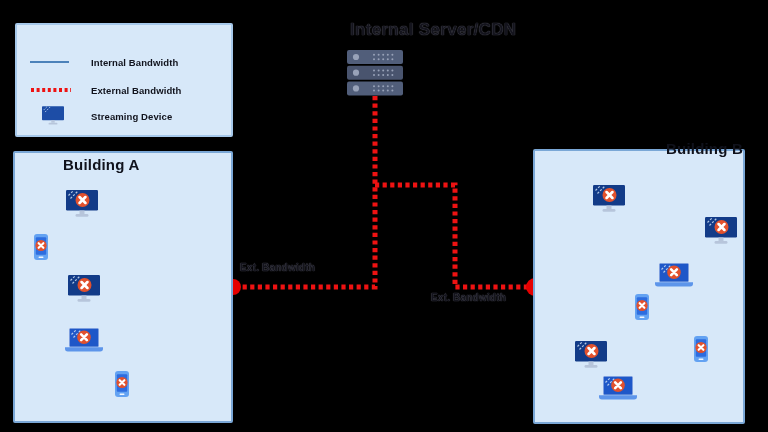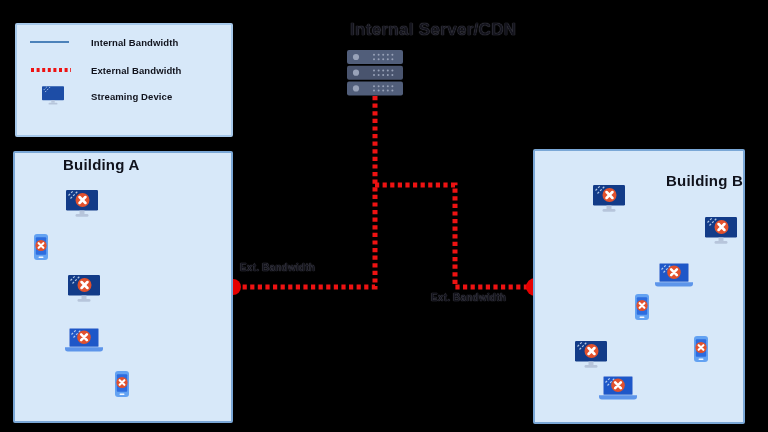--- a/index.html
+++ b/index.html
@@ -19,21 +19,21 @@
   }
   .panel-title{
     position:absolute;color:#10121c;font-weight:bold;font-size:15px;letter-spacing:.2px;
     white-space:nowrap;
     margin-left:40px;
   }
   #server-title{font-size:17px;letter-spacing:.3px;}
   .ext-label{font-size:10px;letter-spacing:.2px;}
   #net-svg{position:absolute;left:0;top:0;width:768px;height:432px;}
   .legend-row{
-    position:absolute;left:13px;display:flex;align-items:center;height:20px;
+    position:absolute;left:13px;display:flex;align-items:center;height:20px;margin-top:20px;
   }
   .legend-sample{width:48px;display:flex;align-items:center;justify-content:flex-start;}
   .legend-text{
     margin-left:13px;font-size:9.5px;font-weight:bold;color:#10121c;letter-spacing:.1px;
   }
   .legend-line-solid{width:39px;height:2px;background:#4c82ba;}
   .dev{position:absolute;}
 </style>
 </head>
 <body>
@@ -124,21 +124,21 @@
         <circle cx="36.2" cy="40.599999999999994" r="1" fill="#98a2b8"></circle>
         <circle cx="40.8" cy="36.199999999999996" r="1" fill="#98a2b8"></circle>
         <circle cx="40.8" cy="40.599999999999994" r="1" fill="#98a2b8"></circle>
         <circle cx="45.4" cy="36.199999999999996" r="1" fill="#98a2b8"></circle>
         <circle cx="45.4" cy="40.599999999999994" r="1" fill="#98a2b8"></circle>
       </svg></div>
 
   <div class="panel" id="building-A" style="left: 13px; top: 151px; width: 220px; height: 272px;"></div>
   <div class="panel" id="building-B" style="left: 533px; top: 149px; width: 212px; height: 275px;"></div>
   <div class="panel-title" id="building-A-title" style="left:23px;top:156px;">Building A</div>
-  <div class="panel-title" id="building-B-title" style="right:25px;top:172px;">Building B</div>
+  <div class="panel-title" id="building-B-title" style="right:25px;top:140px;">Building B</div>
 
   <div class="dark-label ext-label" style="left:240px;top:262px;">Ext. Bandwidth</div>
   <div class="dark-label ext-label" style="left:431px;top:292px;">Ext. Bandwidth</div>
 
 <div class="dev" style="left: 66px; top: 190px;"><svg width="32" height="30" viewBox="0 0 32 30">
         <rect x="0" y="0" width="32" height="20.5" rx="1.2" fill="#123b88"></rect>
         <path d="M2.5,5.5 L7,1 M4.5,8.5 L12,1" stroke="#cfe0f5" stroke-width="1.2" stroke-dasharray="2.2 1.5" opacity="0.85" fill="none"></path>
         <rect x="13.5" y="20.5" width="5" height="3.5" fill="#b7c5db"></rect>
         <rect x="9.5" y="24" width="13" height="2.8" rx="1.4" fill="#b7c5db"></rect>
         <circle cx="16.5" cy="10" r="7" fill="#e2512d"></circle>

